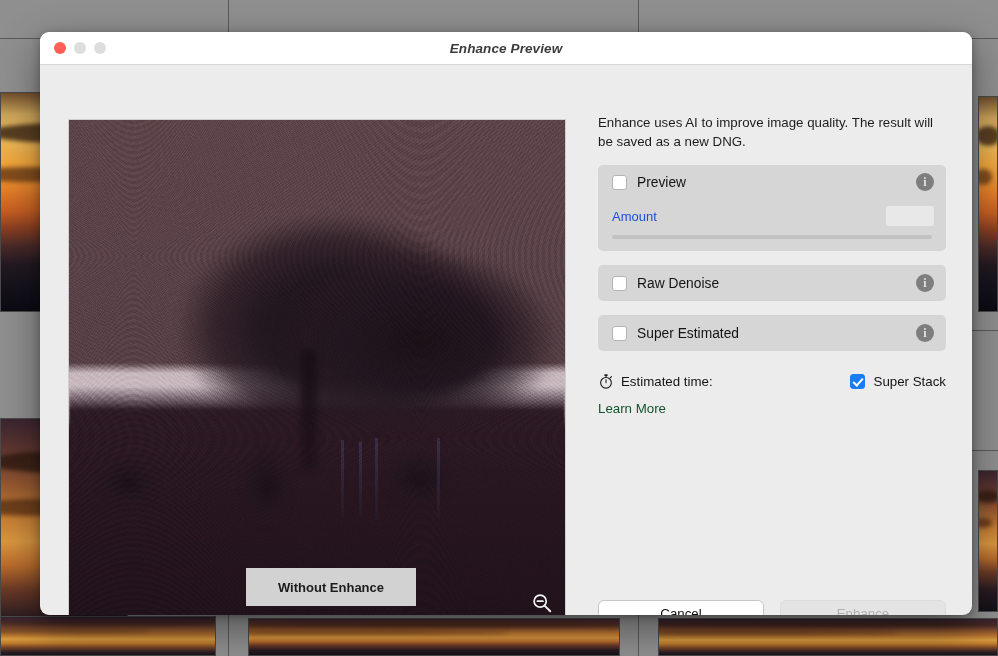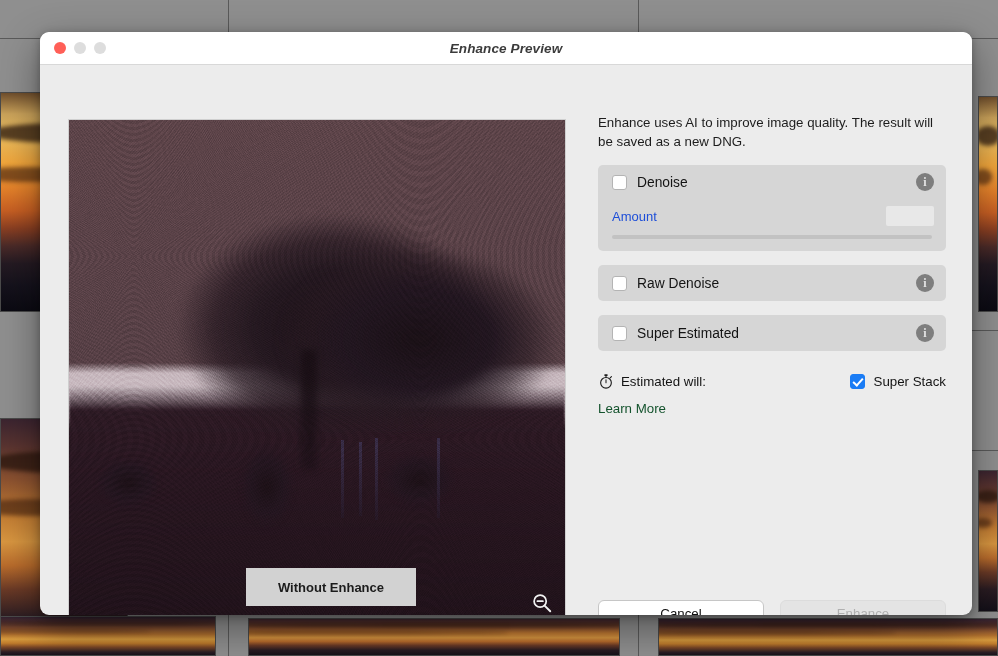--- a/index.html
+++ b/index.html
@@ -540,21 +540,21 @@
     </div>
 
     <div id="panel">
 
       <div id="description">Enhance uses AI to improve image quality. The result will be saved as a new DNG.</div>
 
       
       <div class="section with-body">
         <div class="section-head">
           <div class="cbox"></div>
-          <div class="section-label">Denoise</div>
+          <div class="section-label">Preview</div>
           <div class="spacer"></div>
           <div class="info-icon">i</div>
         </div>
         <div class="amount-row">
           <div class="amount-label">Amount</div>
           <div class="spacer"></div>
           <div class="amount-field"></div>
         </div>
         <div class="slider-row">
           <div class="slider-track"></div>
@@ -583,21 +583,21 @@
 
       
       <div id="meta-row">
         <svg id="stopwatch-icon" viewBox="0 0 24 26">
           <circle cx="12" cy="15" r="8.2" fill="none" stroke="#1c1c1c" stroke-width="1.7"></circle>
           <line x1="12" y1="15" x2="12" y2="10.2" stroke="#1c1c1c" stroke-width="1.6" stroke-linecap="round"></line>
           <rect x="9.4" y="2.1" width="5.2" height="2.5" rx="1" fill="#1c1c1c"></rect>
           <line x1="12" y1="4.6" x2="12" y2="6.8" stroke="#1c1c1c" stroke-width="1.7"></line>
           <line x1="18.4" y1="7.3" x2="20.3" y2="5.4" stroke="#1c1c1c" stroke-width="1.7" stroke-linecap="round"></line>
         </svg>
-        <div id="estimated-time-label">Estimated will:</div>
+        <div id="estimated-time-label">Estimated time:</div>
         <div id="estimated-time-value"></div>
 
         <div id="create-stack-wrap">
           <div class="cbox checked"></div>
           <div id="create-stack-label">Super Stack</div>
         </div>
       </div>
 
       <a id="learn-more">Learn More</a>
 

